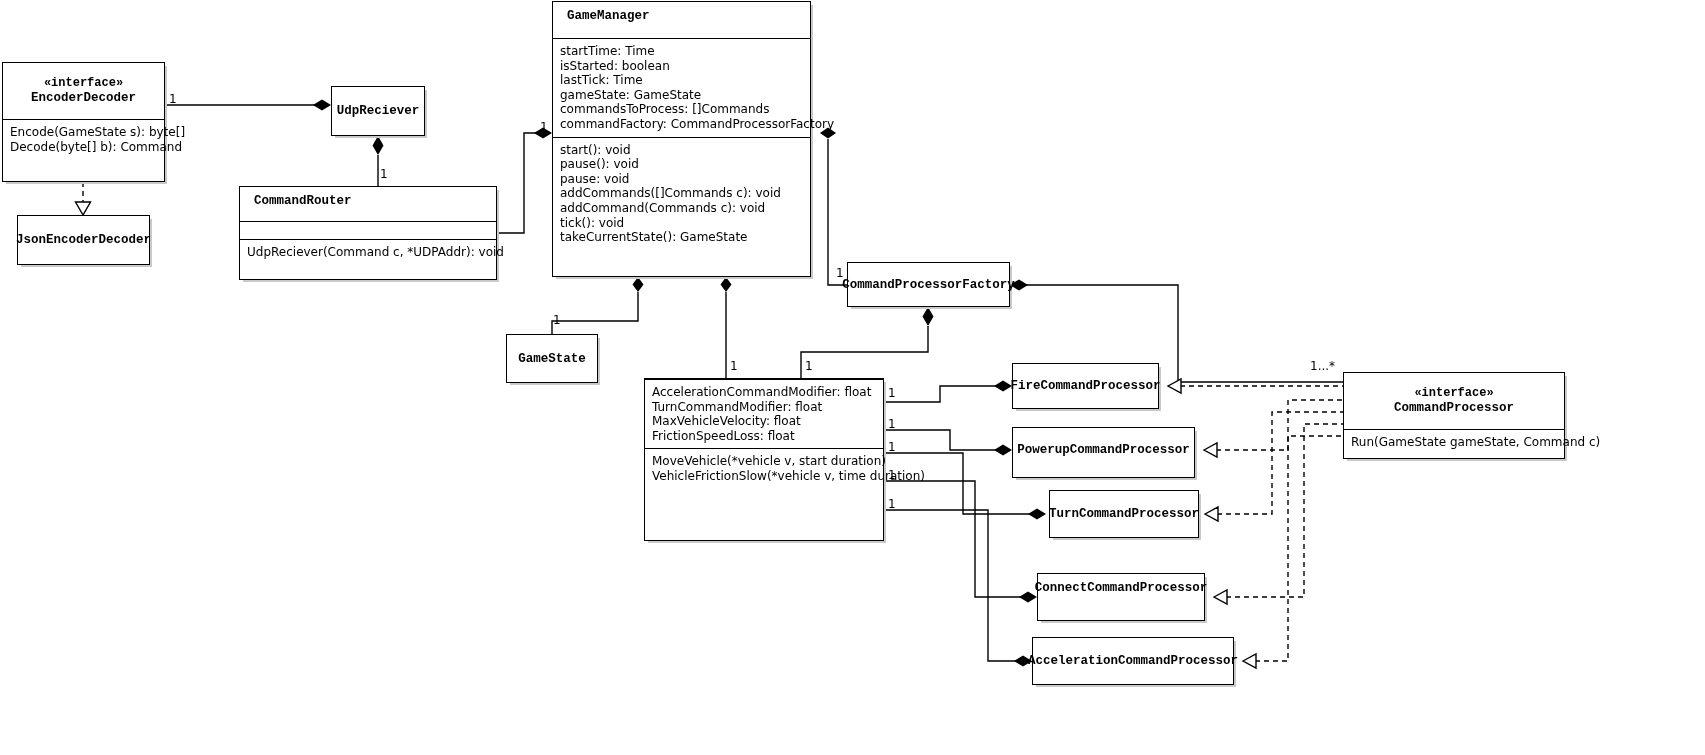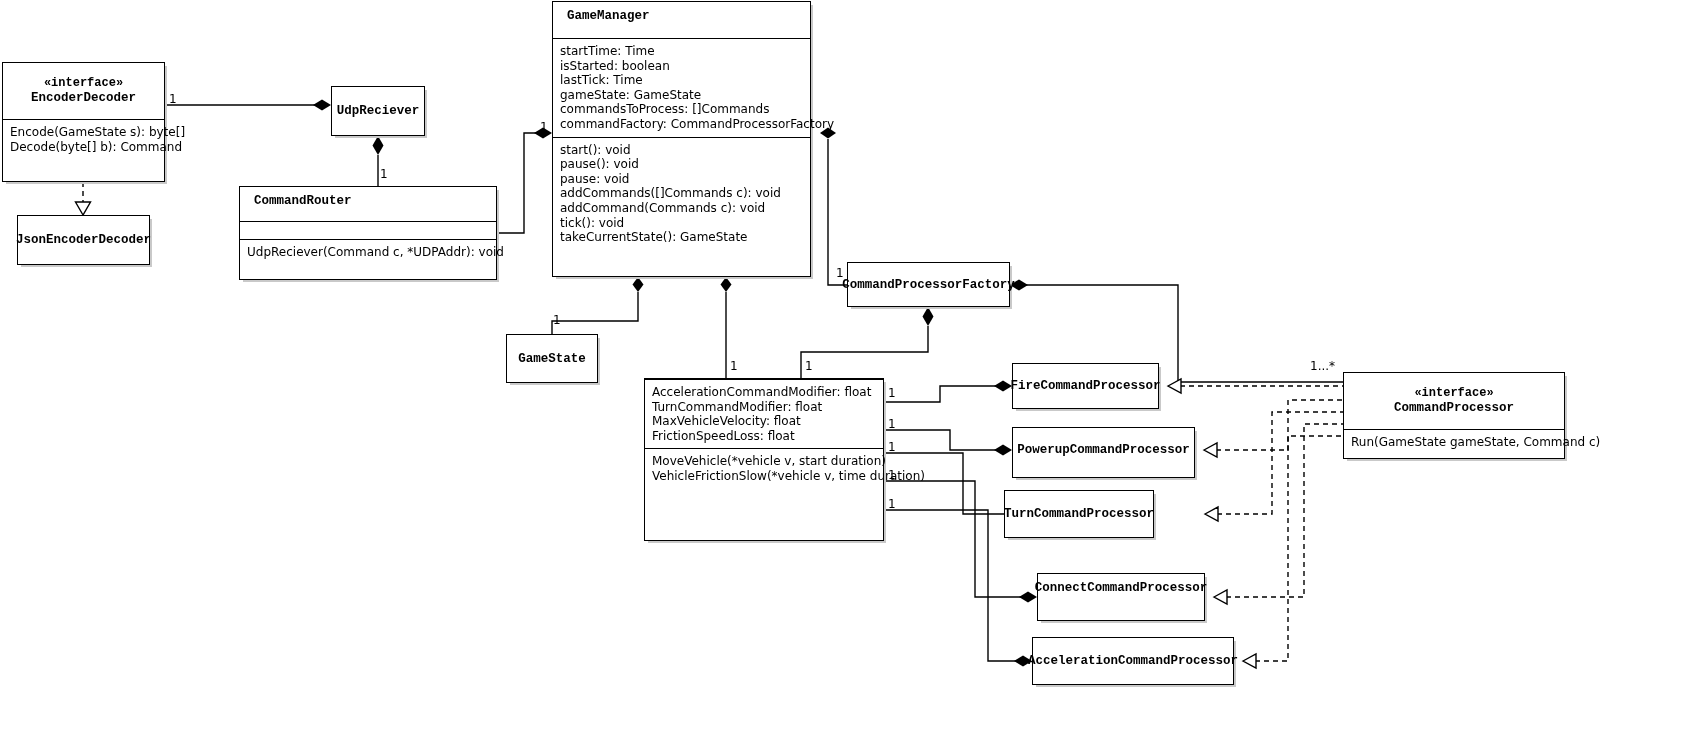--- a/index.html
+++ b/index.html
@@ -215,21 +215,21 @@
       <div class="uml-class" style="left: 1012px; top: 363px; width: 147px; height: 46px;">
         <div class="cls-title" style="height: 46px; display: flex; flex-direction: column; align-items: center; justify-content: center;">
           <span>FireCommandProcessor</span>
         </div>
       </div>
       <div class="uml-class" style="left: 1012px; top: 427px; width: 183px; height: 51px;">
         <div class="cls-title" style="height: 46px; display: flex; flex-direction: column; align-items: center; justify-content: center;">
           <span>PowerupCommandProcessor</span>
         </div>
       </div>
-      <div class="uml-class" style="left: 1004px; top: 490px; width: 150px; height: 48px;">
+      <div class="uml-class" style="left: 1049px; top: 490px; width: 150px; height: 48px;">
         <div class="cls-title" style="height: 48px; display: flex; flex-direction: column; align-items: center; justify-content: center;">
           <span>TurnCommandProcessor</span>
         </div>
       </div>
       <div class="uml-class" style="left: 1037px; top: 573px; width: 168px; height: 48px;">
         <div class="cls-title" style="height: 48px; display: flex; flex-direction: column; align-items: center; justify-content: flex-start;">
           <span>ConnectCommandProcessor</span>
         </div>
       </div>
       <div class="uml-class" style="left: 1032px; top: 637px; width: 202px; height: 48px;">

